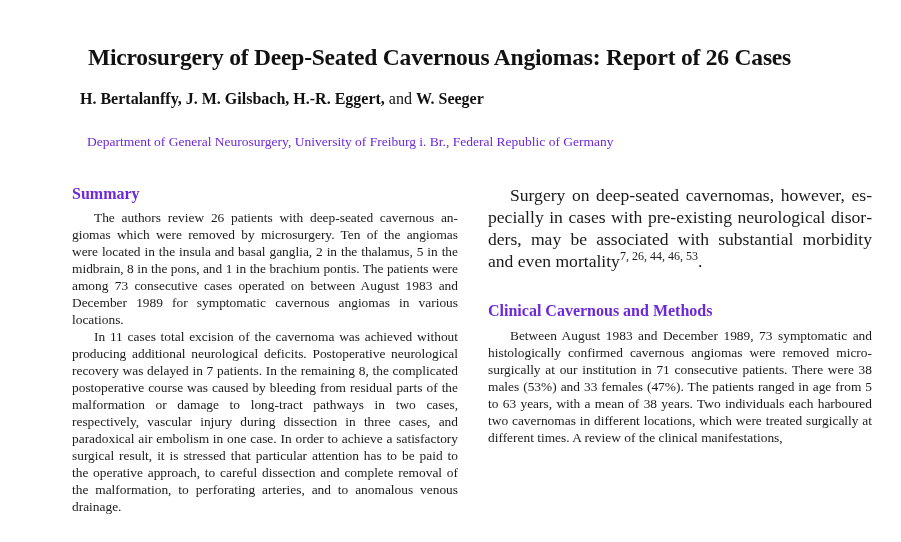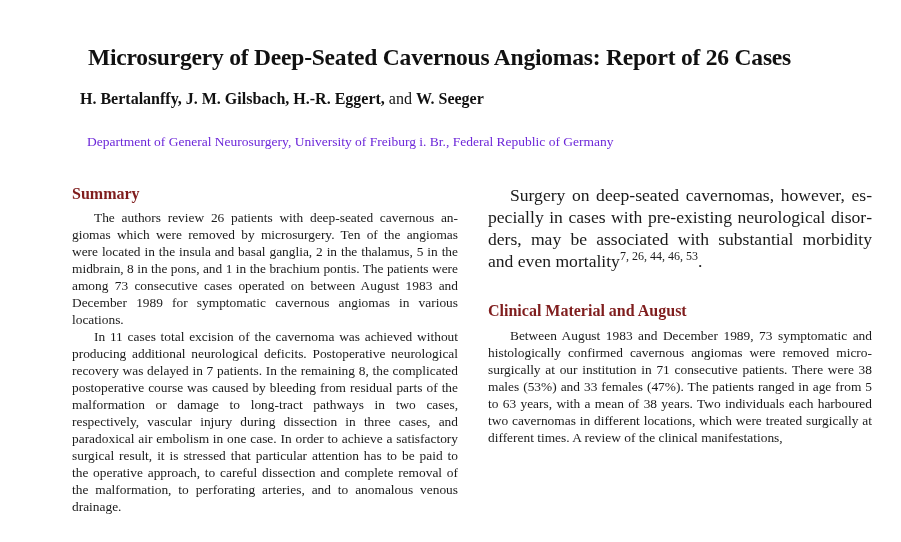--- a/index.html
+++ b/index.html
@@ -23,21 +23,21 @@
       position: absolute; left: 76px; top: 123px;
       font-size: 13.5px; white-space: nowrap; margin: 11px; color: #6d28d9;
     }
     .col-left {
       position: absolute; left: 72px; top: 185px; width: 386px;
     }
     .col-right {
       position: absolute; left: 488px; top: 184px; width: 384px;
     }
     h2 {
-      font-size: 16px; font-weight: bold; margin: 0 0 6px 0; color: #7f1d1d;
+      font-size: 16px; font-weight: bold; margin: 0 0 6px 0; color: #6d28d9;
     }
     .small p {
       font-size: 13.4px; line-height: 17px; margin: 0;
       text-align: justify; text-indent: 22px; hyphens: manual;
     }
     .large p {
       font-size: 17.6px; line-height: 22px; margin: 0;
       text-align: justify; text-indent: 22px;
     }
     sup { font-size: 12px; line-height: 0; vertical-align: 7px; }
@@ -59,16 +59,16 @@
   <h2>Summary</h2>
   <p>The authors review 26 patients with deep-seated cavernous an­giomas which were removed by microsurgery. Ten of the angiomas were located in the insula and basal ganglia, 2 in the thalamus, 5 in the midbrain, 8 in the pons, and 1 in the brachium pontis. The patients were among 73 consecutive cases operated on between Au­gust 1983 and December 1989 for symptomatic cavernous angiomas in various locations.</p>
   <p>In 11 cases total excision of the cavernoma was achieved without producing additional neurological deficits. Postoperative neurolog­ical recovery was delayed in 7 patients. In the remaining 8, the complicated postoperative course was caused by bleeding from re­sidual parts of the malformation or damage to long-tract pathways in two cases, respectively, vascular injury during dissection in three cases, and paradoxical air embolism in one case. In order to achieve a satisfactory surgical result, it is stressed that particular attention has to be paid to the operative approach, to careful dissection and complete removal of the malformation, to perforating arteries, and to anomalous venous drainage.</p>
 </section>
 
 <section class="col-right">
   <div class="large">
     <p><span>Surgery on deep-seated cavernomas, however, es­pecially in cases with pre-existing neurological disor­ders, may be associated with substantial morbidity and even mortality</span><sup>7, 26, 44, 46, 53</sup><span>.</span></p>
   </div>
   <div class="methods small">
-    <h2>Clinical Material and August</h2>
+    <h2>Clinical Cavernous and Methods</h2>
     <p>Between August 1983 and December 1989, 73 symptomatic and histologically confirmed cavernous angiomas were removed micro­surgically at our institution in 71 consecutive patients. There were 38 males (53%) and 33 females (47%). The patients ranged in age from 5 to 63 years, with a mean of 38 years. Two individuals each harboured two cavernomas in different locations, which were treated surgically at different times. A review of the clinical manifestations,</p>
   </div>
 </section>
 
 </body></html>

